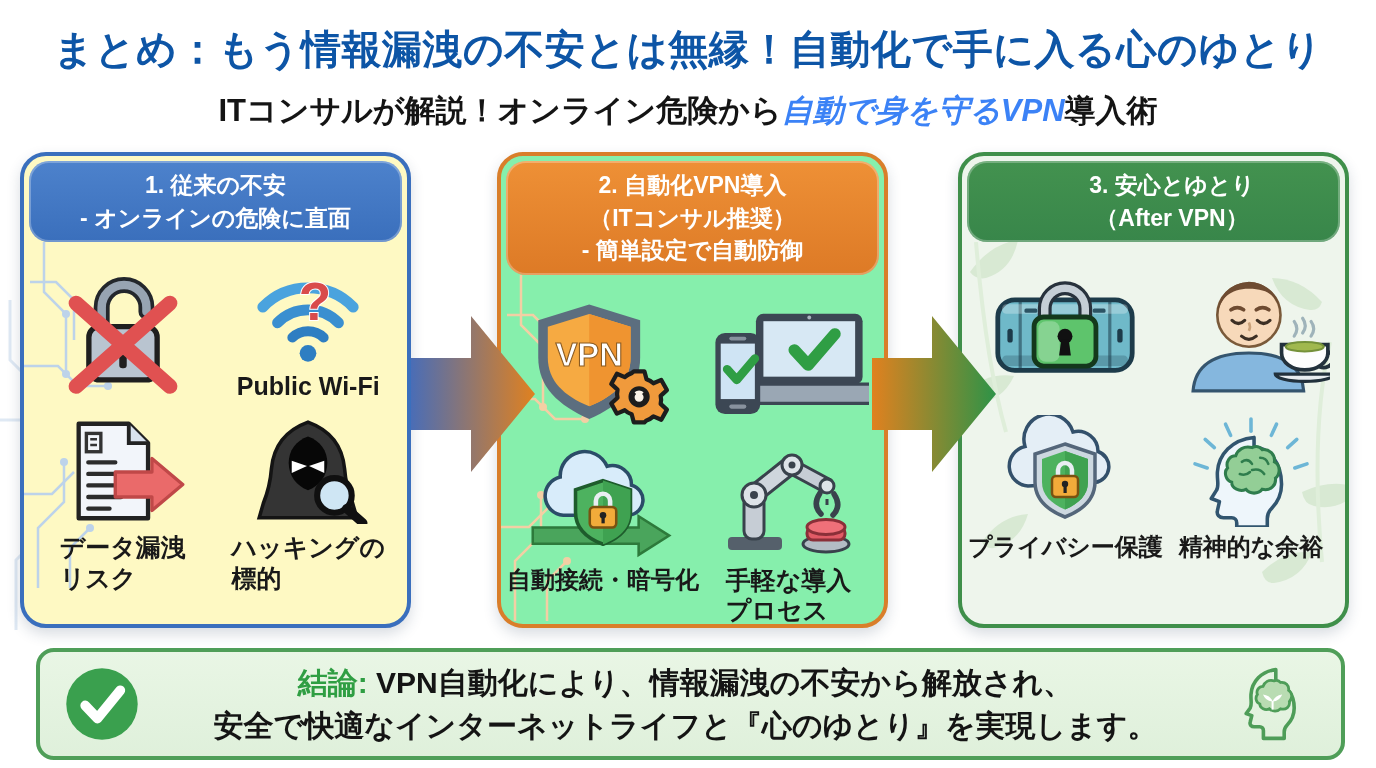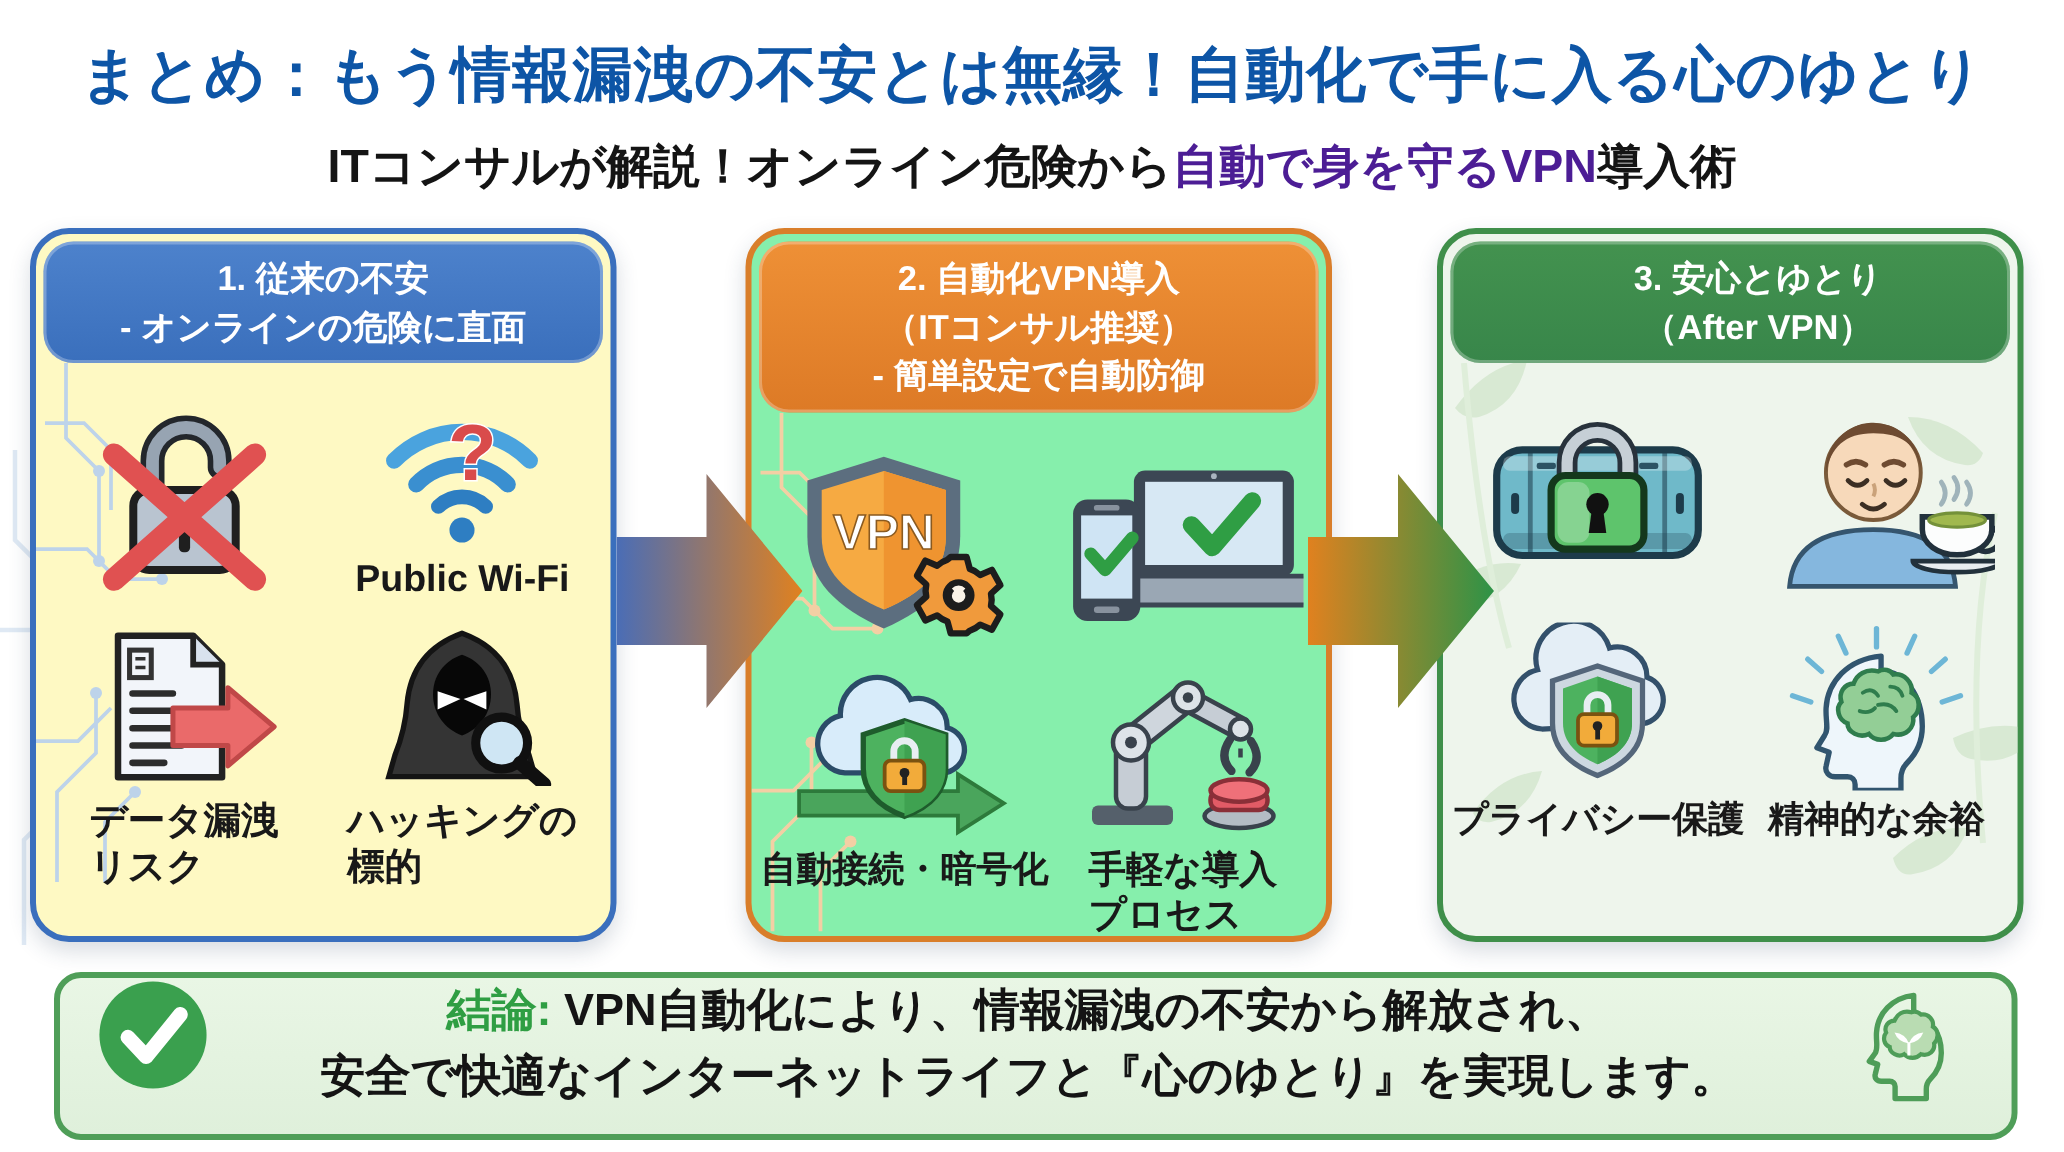--- a/index.html
+++ b/index.html
@@ -4,21 +4,21 @@
 <style>
   html,body{margin:0;padding:0;width:1376px;height:768px;overflow:hidden;background:#ffffff;
     font-family:"Liberation Sans","DejaVu Sans",sans-serif;}
   .stage{position:relative;width:1376px;height:676px;}
 
   
   .title{position:absolute;top:22px;left:0;width:100%;text-align:center;margin:0;
     font-size:40px;font-weight:700;color:#0d55a6;letter-spacing:0.5px;}
   .subtitle{position:absolute;top:90px;left:0;width:100%;text-align:center;margin:0;
     font-size:31px;font-weight:700;color:#141414;}
-  .subtitle .hl{color:#4c1d95;}
+  .subtitle .hl{color:#3b82f6;font-style:italic;}
 
   
   .panel{position:absolute;top:152px;width:391px;height:476px;border-radius:26px;
     border:4px solid;box-shadow:0 6px 14px rgba(40,60,90,.18);z-index:2;box-sizing:border-box;}
   .panel.p1{left:20px;border-color:#3a6fbd;background:#fef9c3;}
   .panel.p2{left:497px;border-color:#d97e2a;background:#86efac;}
   .panel.p3{left:958px;border-color:#3f8f4a;background:#eef5ec;}
 
   .panel-head{margin:5px 5px 0 5px;border-radius:20px;padding:8px 4px;text-align:center;
     color:#ffffff;font-weight:700;font-size:23px;line-height:1.42;
@@ -41,21 +41,21 @@
   .deco{position:absolute;z-index:0;pointer-events:none;}
 
   
   .arrow{position:absolute;top:316px;z-index:5;}
   .arrow.a1{left:411px;}
   .arrow.a2{left:872px;}
 
   
   .conclusion{position:absolute;left:36px;top:648px;width:1309px;height:112px;box-sizing:border-box;
     border:4px solid #4f9e58;border-radius:18px;background:linear-gradient(180deg,#e9f6e5,#dff0db);
-    display:flex;align-items:flex-start;z-index:2;}
+    display:flex;align-items:center;z-index:2;}
   .conclusion .ctext{flex:1;text-align:center;font-size:30px;font-weight:700;color:#141414;line-height:1.45;}
   .conclusion .green{color:#2f9e43;}
   .ck{margin-left:24px;flex:0 0 auto;display:flex;align-items:center;}
   .bh{margin-right:22px;flex:0 0 auto;display:flex;align-items:center;}
 </style>
 </head>
 <body>
 
 <div class="stage">
 

